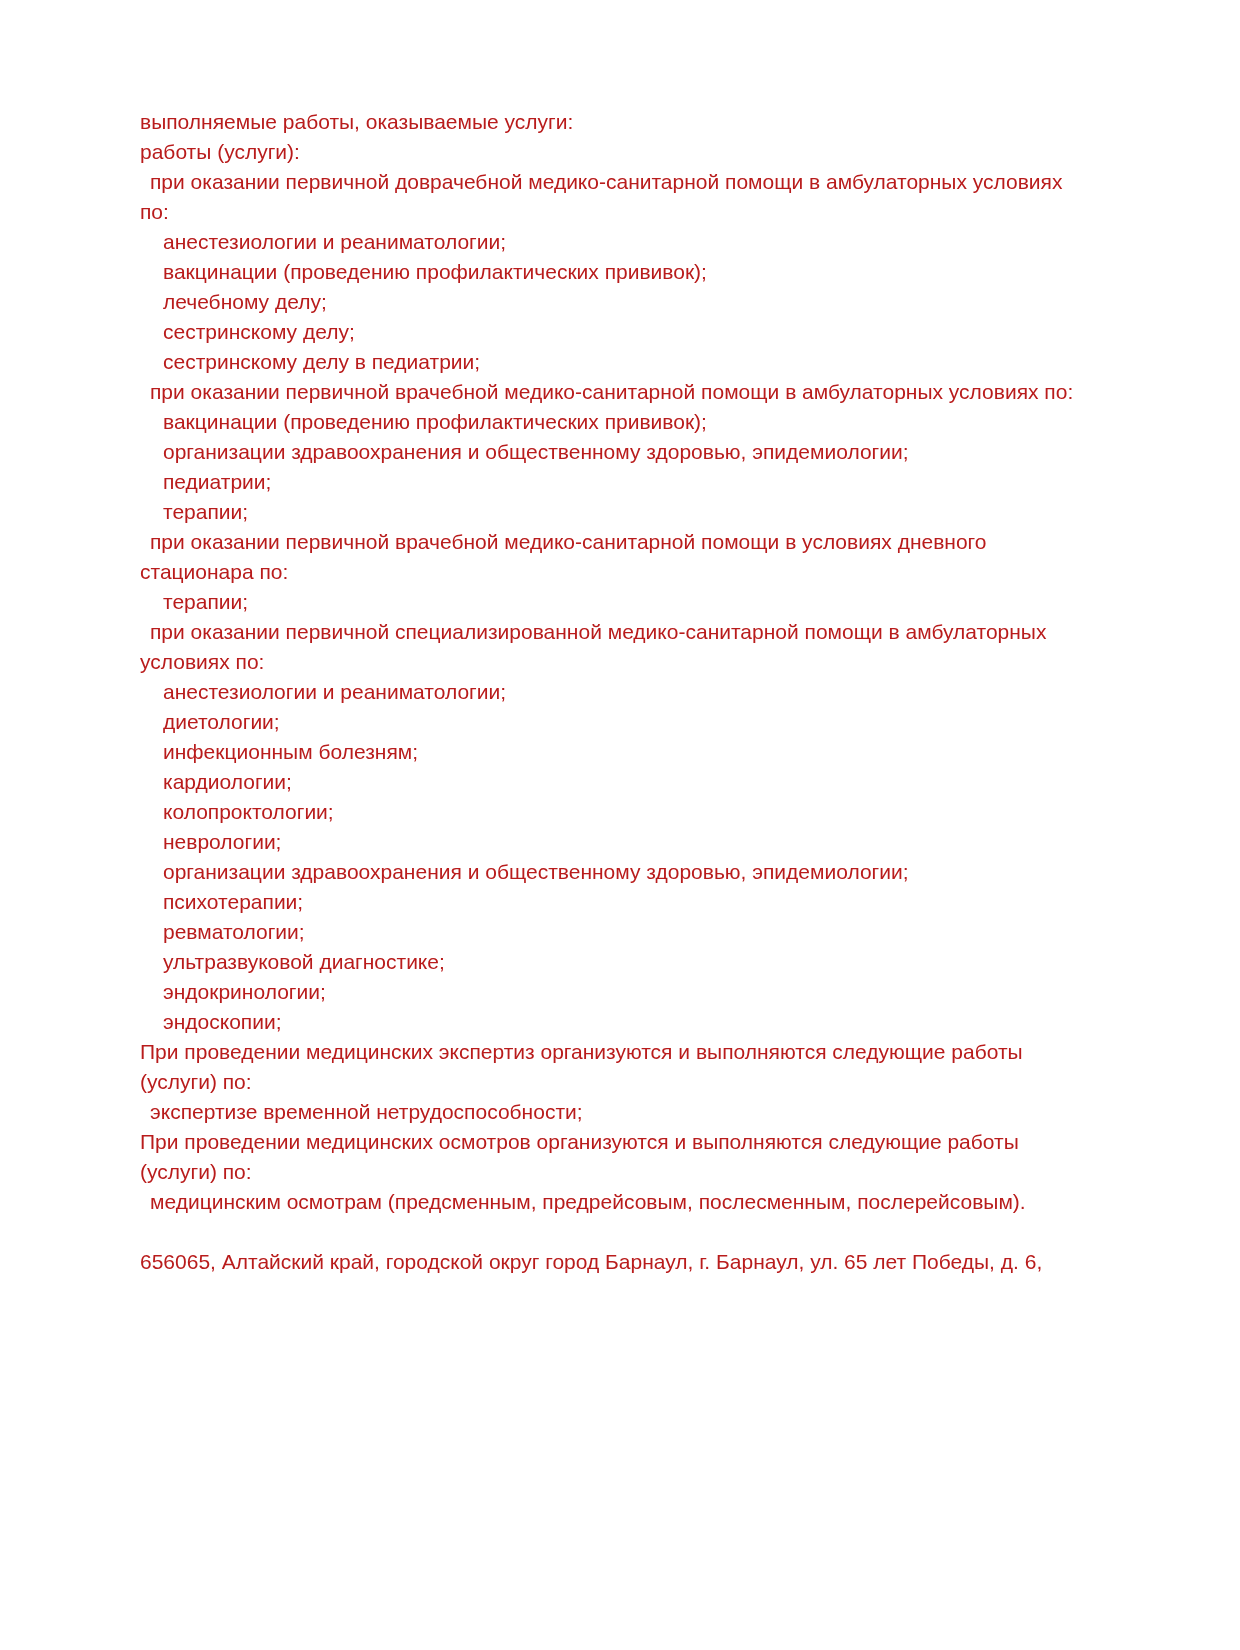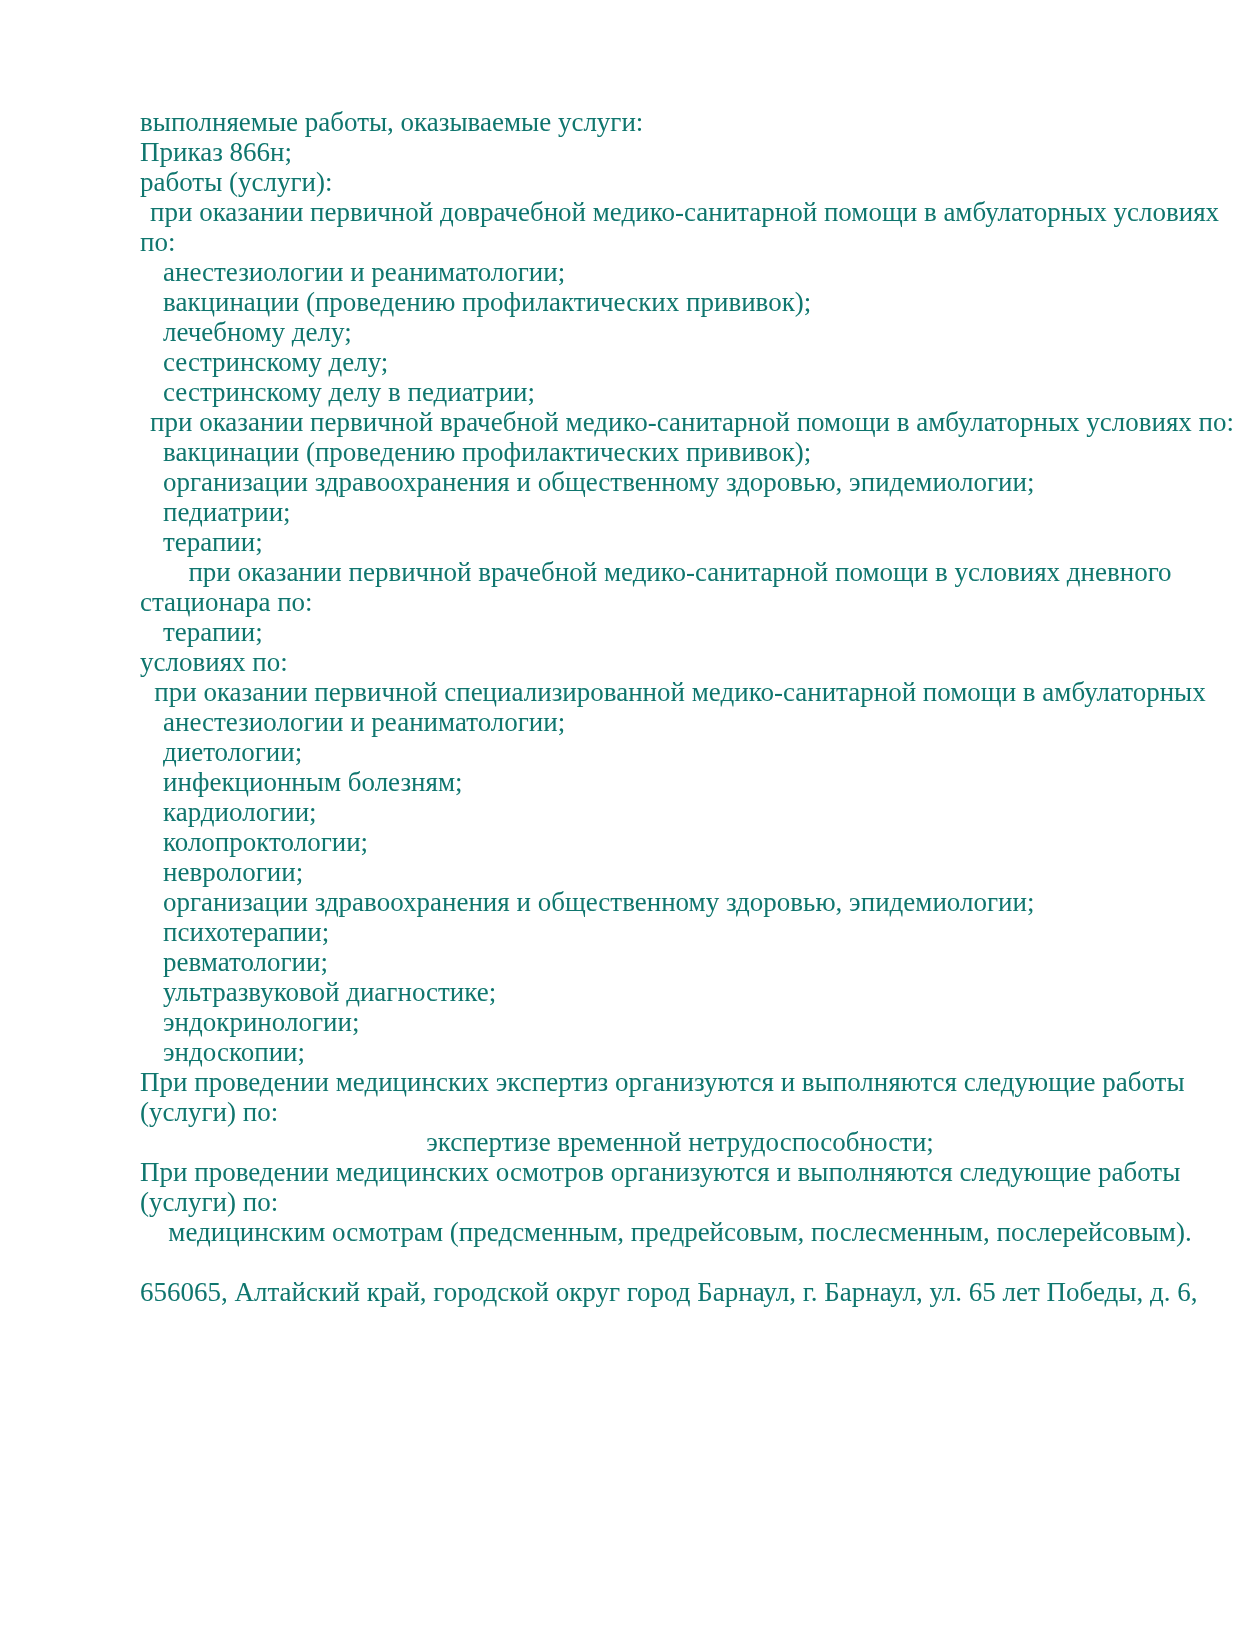--- a/index.html
+++ b/index.html
@@ -9,55 +9,54 @@
     width: 1240px;
     height: 1650px;
     background: #ffffff;
     overflow: hidden;
   }
   .text-block {
     position: absolute;
     left: 140px;
     top: 107px;
     width: 1070px;
-    font-family: Liberation Serif, serif;
-    font-size: 27px;
+    font-family: Liberation Sans, sans-serif;
+    font-size: 21px;
     line-height: 30px;
-    color: #0f766e;
+    color: #b91c1c;
   }
   .line { white-space: pre; min-height: 30px; }
   .indent-0 { padding-left: 0; }
-  .indent-1 { padding-left: 10px; text-align: center; }
+  .indent-1 { padding-left: 10px; }
   .indent-2 { padding-left: 23px; }
 </style>
 </head>
 <body>
 
 <div class="page">
   <div class="text-block" id="text-block">
       <div class="line indent-0">выполняемые работы, оказываемые услуги:</div>
-      <div class="line indent-0">Приказ 866н;</div>
       <div class="line indent-0">работы (услуги):</div>
       <div class="line indent-1">при оказании первичной доврачебной медико-санитарной помощи в амбулаторных условиях</div>
       <div class="line indent-0">по:</div>
       <div class="line indent-2">анестезиологии и реаниматологии;</div>
       <div class="line indent-2">вакцинации (проведению профилактических прививок);</div>
       <div class="line indent-2">лечебному делу;</div>
       <div class="line indent-2">сестринскому делу;</div>
       <div class="line indent-2">сестринскому делу в педиатрии;</div>
       <div class="line indent-1">при оказании первичной врачебной медико-санитарной помощи в амбулаторных условиях по:</div>
       <div class="line indent-2">вакцинации (проведению профилактических прививок);</div>
       <div class="line indent-2">организации здравоохранения и общественному здоровью, эпидемиологии;</div>
       <div class="line indent-2">педиатрии;</div>
       <div class="line indent-2">терапии;</div>
       <div class="line indent-1">при оказании первичной врачебной медико-санитарной помощи в условиях дневного</div>
       <div class="line indent-0">стационара по:</div>
       <div class="line indent-2">терапии;</div>
+      <div class="line indent-1">при оказании первичной специализированной медико-санитарной помощи в амбулаторных</div>
       <div class="line indent-0">условиях по:</div>
-      <div class="line indent-1">при оказании первичной специализированной медико-санитарной помощи в амбулаторных</div>
       <div class="line indent-2">анестезиологии и реаниматологии;</div>
       <div class="line indent-2">диетологии;</div>
       <div class="line indent-2">инфекционным болезням;</div>
       <div class="line indent-2">кардиологии;</div>
       <div class="line indent-2">колопроктологии;</div>
       <div class="line indent-2">неврологии;</div>
       <div class="line indent-2">организации здравоохранения и общественному здоровью, эпидемиологии;</div>
       <div class="line indent-2">психотерапии;</div>
       <div class="line indent-2">ревматологии;</div>
       <div class="line indent-2">ультразвуковой диагностике;</div>

